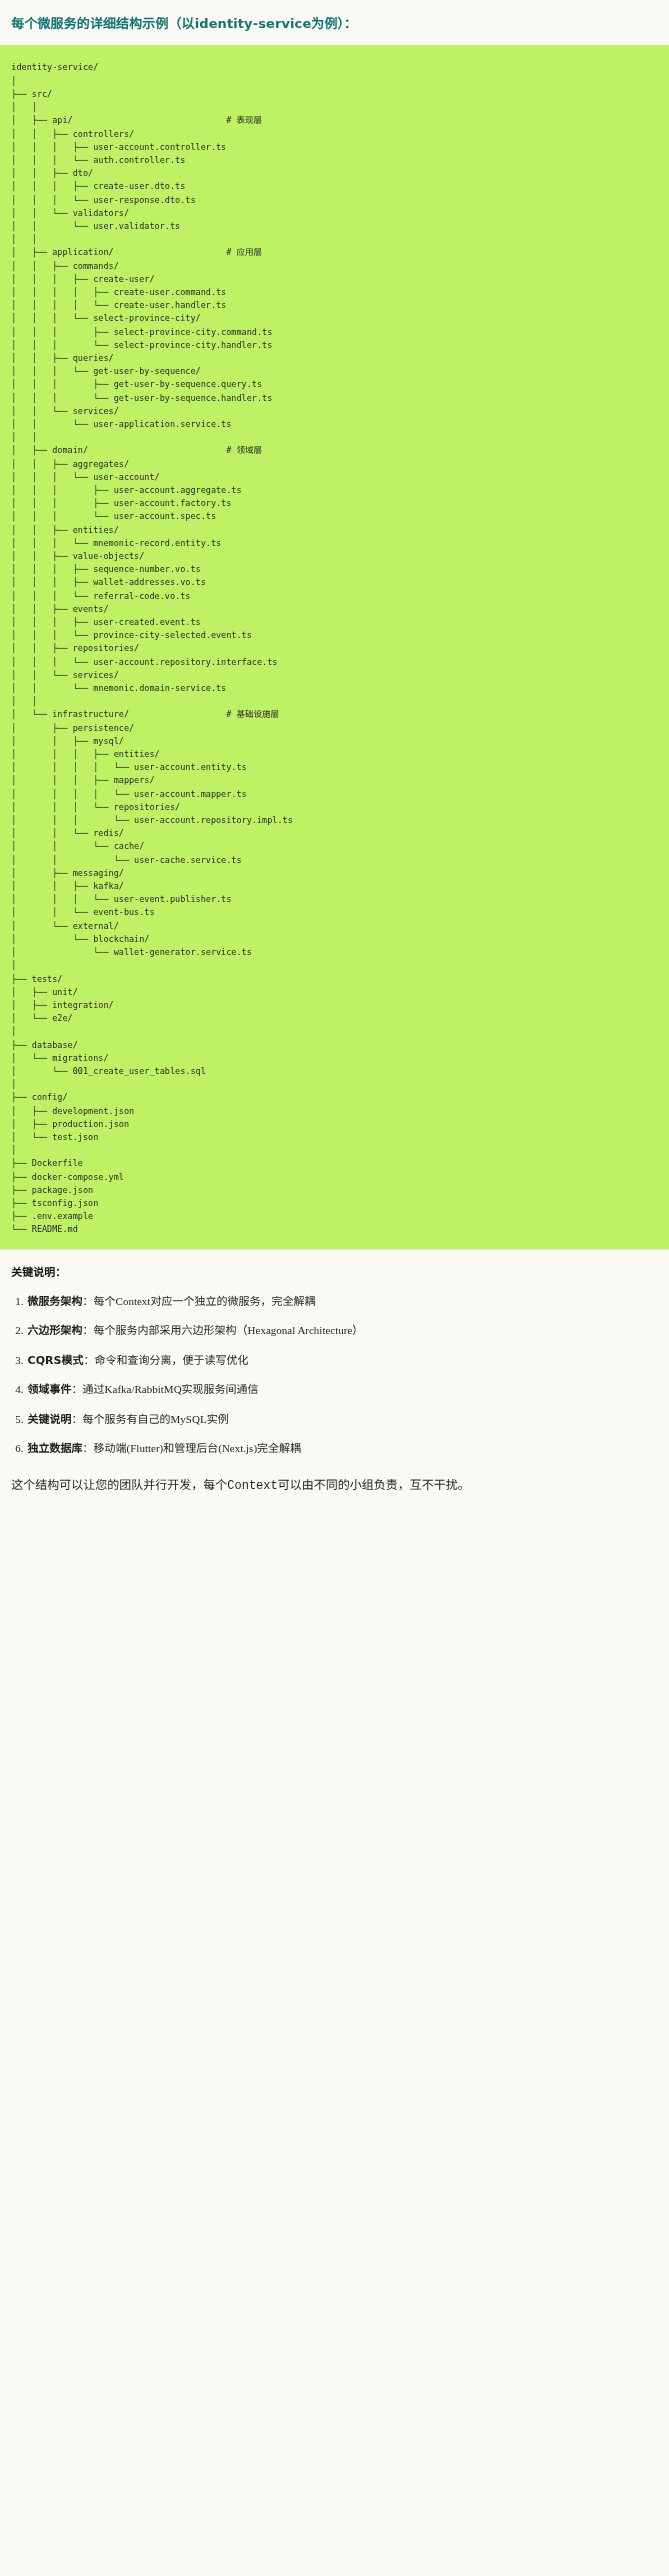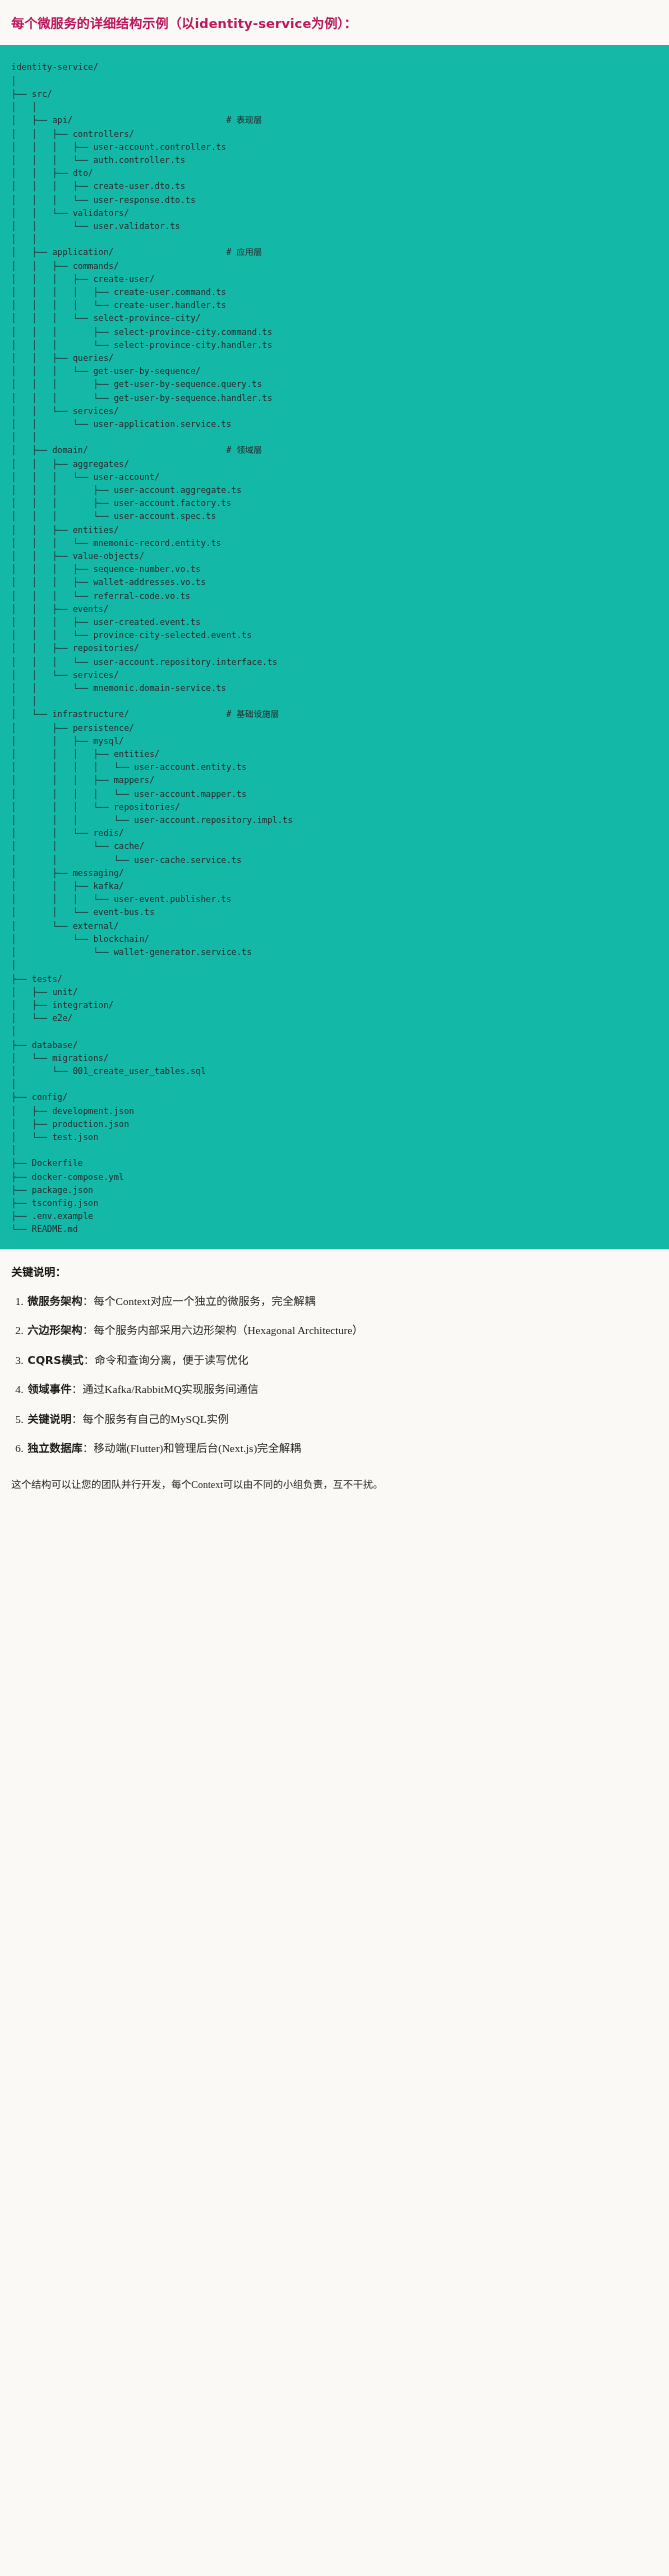--- a/index.html
+++ b/index.html
@@ -19,33 +19,33 @@
   }
   
   .doc-title{
     font-family:"DejaVu Sans","Liberation Sans",sans-serif;
     font-weight:bold;
     font-size:13px;
     line-height:1.5;
     letter-spacing:0.1px;
     margin:0;
     padding:13.8px 11.3px 11.3px 11.3px;
-    color:#be185d;
+    color:#0f766e;
   }
   .rule{
     height:0.6px;
     background:#e3e1d8;
     border:0;
     margin:0 0 0 0;
     width:669px;
   }
   
   .tree-block{
     padding:16.3px 11.3px 12.5px 11.3px;
-    background:#14b8a6;
+    background:#bef264;
   }
   pre.tree{
     margin:0;
     font-family:"DejaVu Sans Mono","Liberation Mono",monospace;
     font-size:8.5px;
     line-height:13.2px;
     color:#26262a;
     white-space:pre;
     letter-spacing:0px;
     font-weight:400;
@@ -77,24 +77,24 @@
   }
   ol.note-list > li:last-child{ margin-bottom:8.8px; }
   .note-term{
     font-family:"DejaVu Sans","Liberation Sans",sans-serif;
     font-weight:bold;
   }
   .note-sep{ font-family:"Liberation Serif",serif; }
   .note-desc{ font-family:"Liberation Serif",serif; }
   .closing{
     padding:5px 11.3px 16.3px 11.3px;
-    font-size:10px;
+    font-size:12px;
     line-height:1.6;
     color:#1f1f1d;
-    font-family:Liberation Serif, serif;
+    font-family:Liberation Mono, monospace;
   }
 </style>
 </head>
 <body>
 
 <div class="page">
 
   <h1 class="doc-title">每个微服务的详细结构示例（以identity-service为例）：</h1>
 
   <hr class="rule">

